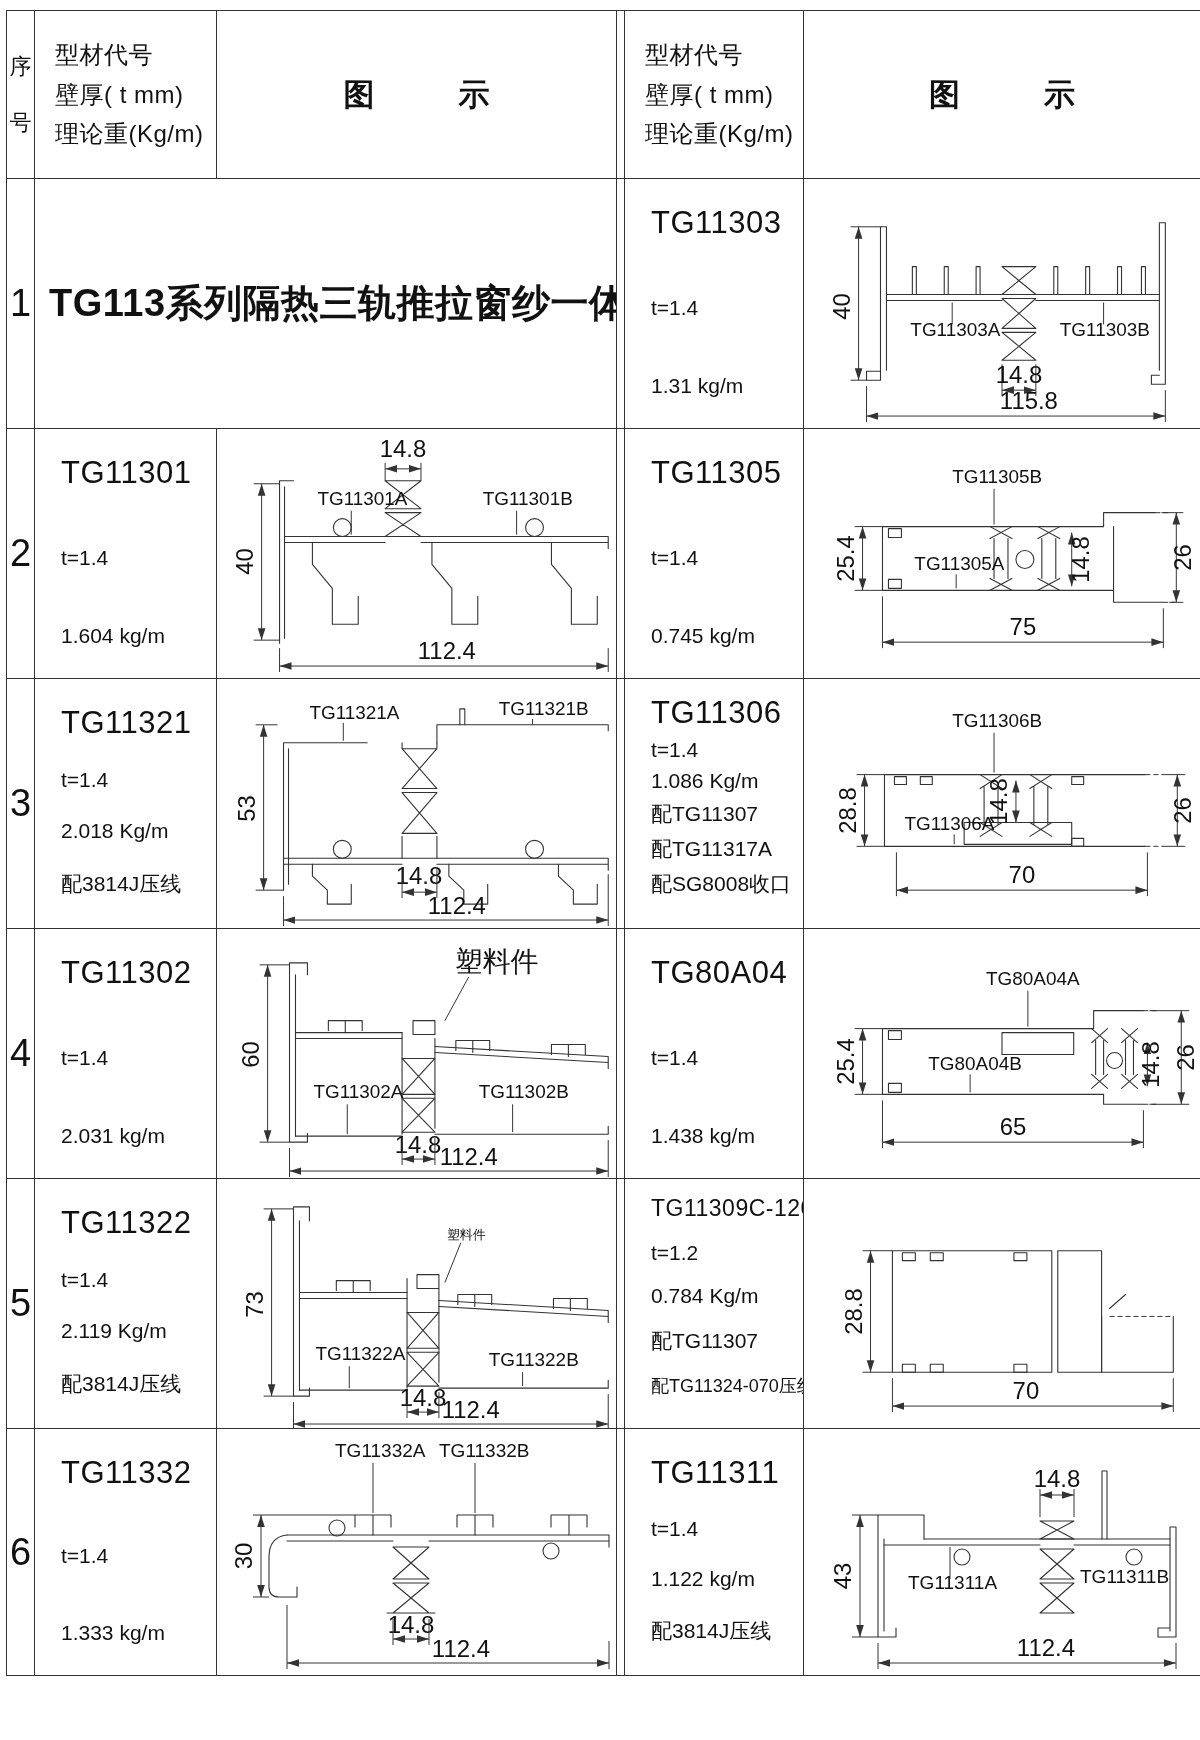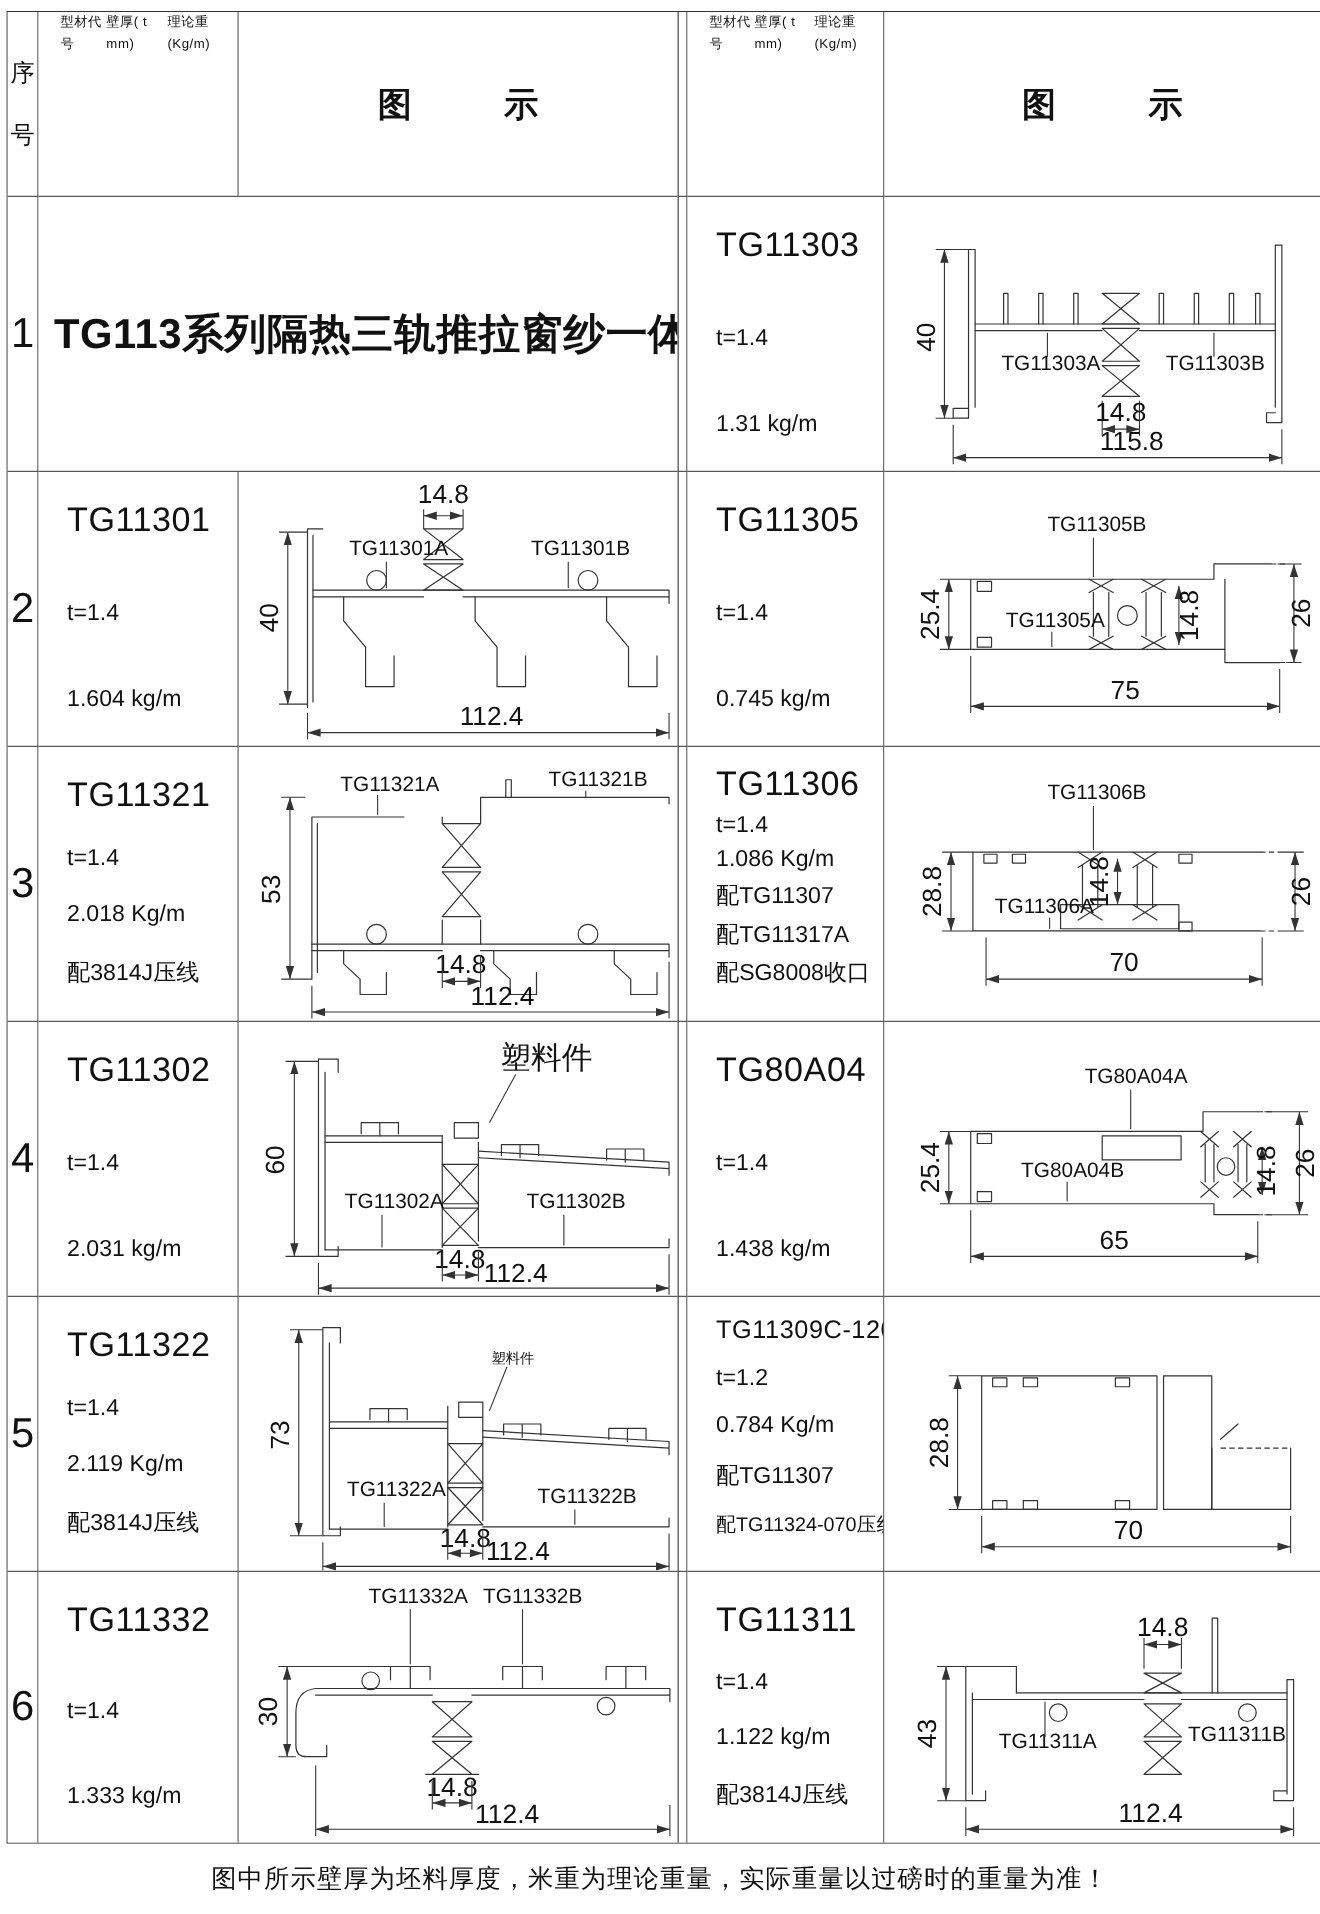--- a/index.html
+++ b/index.html
@@ -6,21 +6,21 @@
   body{width:1200px;height:1740px;font-family:"Liberation Sans",sans-serif;color:#111;}
   .page{position:relative;width:1200px;height:1740px;background:#fff;overflow:hidden;}
   .tbl{position:absolute;left:6px;top:10px;width:1193px;height:1664px;border:1px solid #333;
        display:grid;grid-template-columns:28px 182px 399px 9px 179px 396px;
        grid-template-rows:168px 250px 250px 250px 250px 250px 246px;background:#fff;}
   .c{border-right:1px solid #333;border-bottom:1px solid #333;position:relative;overflow:hidden;background:#fff;}
   .nr{border-right:none;}
   .nb{border-bottom:none;}
   .gap{border-left:1px solid #333;}
   .sh{display:flex;flex-direction:column;align-items:center;justify-content:center;gap:26px;font-size:22px;}
-  .sph{display:flex;padding-left:20px;font-size:12px;line-height:1.65;letter-spacing:.5px;}
+  .sph{display:flex;flex-direction:column;justify-content:center;padding-left:20px;font-size:24px;line-height:1.65;letter-spacing:.5px;}
   .dh{display:flex;align-items:center;justify-content:center;gap:84px;font-size:31px;font-weight:600;}
   .sn{display:flex;align-items:center;justify-content:center;font-size:38px;}
   .ttl{display:flex;align-items:center;padding-left:14px;font-size:38px;font-weight:700;letter-spacing:.5px;white-space:nowrap;}
   .sp{display:flex;flex-direction:column;align-items:flex-start;justify-content:space-between;padding:26px 2px 30px 26px;}
   .sp.dense{padding-top:16px;}
   .sp .code{font-size:31px;font-weight:500;letter-spacing:.5px;white-space:nowrap;}
   .sp .code.small{font-size:23px;}
   .sp .ln{font-size:21px;white-space:nowrap;}
   .sp .ln.tight{font-size:18px;}
   .dg{padding:0;}
@@ -420,14 +420,13 @@
         <path class="dl" d="M74,214 V240 M372,214 V240"></path>
         <text class="dt" x="242" y="227" text-anchor="middle">112.4</text>
         <text class="lb" x="104" y="160">TG11311A</text>
         <line class="dl" x1="146" y1="150" x2="146" y2="118"></line>
         <text class="lb" x="276" y="154">TG11311B</text>
       </svg>
     </div>
 
   </div>
 
-  <div class="note">图中所示壁厚为坯料厚度，米重为理论重量，实际重量以过磅时的重量为准！</div>
 </div>
 
 </body></html>

